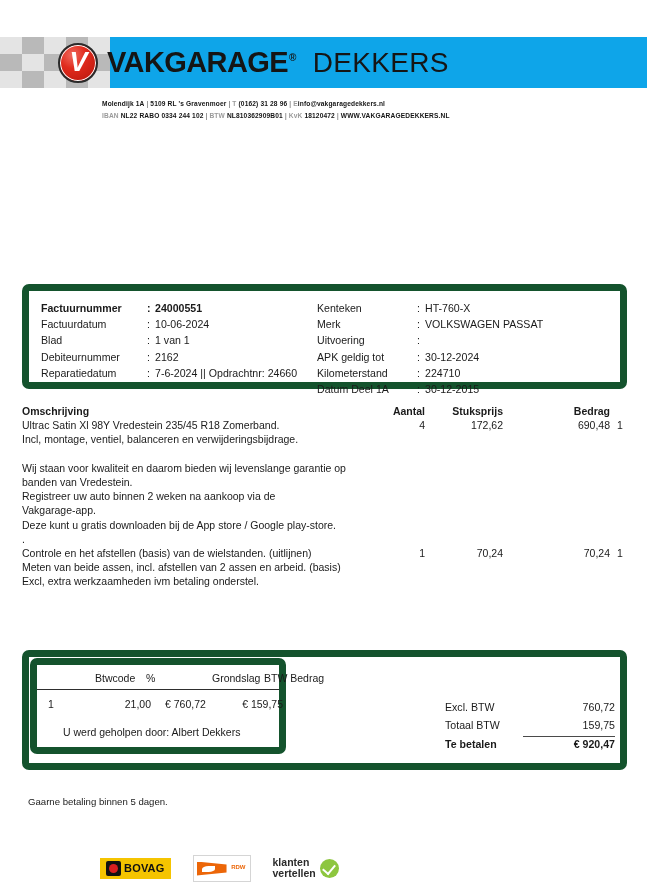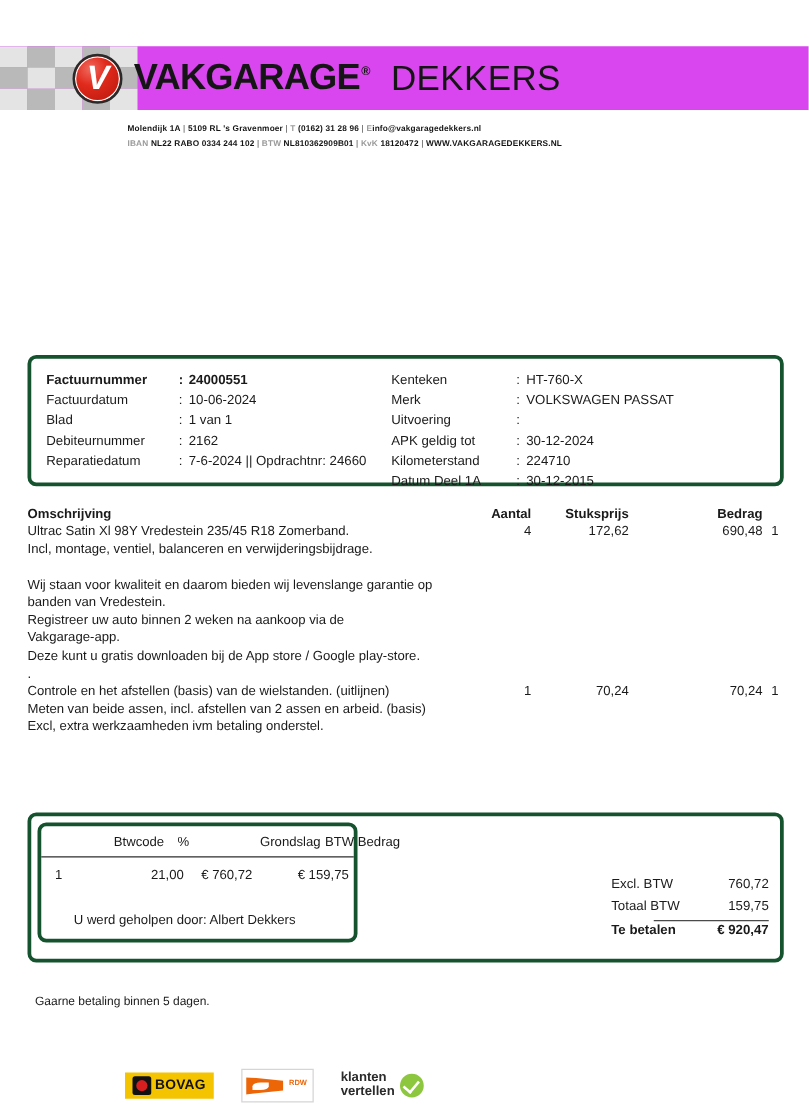--- a/index.html
+++ b/index.html
@@ -14,21 +14,21 @@
     font-family: "Liberation Sans", sans-serif;
     color: #1a1a1a;
     overflow: hidden;
   }
 
   
   .header-band {
     position: absolute;
     left: 0; top: 37px;
     width: 647px; height: 51px;
-    background: #d946ef;
+    background: #0ea5e9;
     overflow: hidden;
   }
   .checker {
     position: absolute;
     left: 0; top: 0;
     width: 105px; height: 51px;
   }
   .checker i {
     position: absolute;
     display: block;
@@ -99,21 +99,21 @@
     color: #141414;
     font-weight: 700;
     white-space: nowrap;
   }
   .contact .lbl { color: #9a9a9a; font-weight: 700; }
   .contact .sep { color: #3f3f3f; font-weight: 400; padding: 0 2px; }
 
   
   .rbox {
     position: absolute;
-    border: 3px solid #14532d;
+    border: 7px solid #14532d;
     border-radius: 7px;
     background: #ffffff;
   }
 
   
   #details-box { left: 22px; top: 284px; width: 605px; height: 105px; }
   .dl {
     position: absolute;
     font-size: 10.6px;
     line-height: 16.2px;
@@ -185,21 +185,21 @@
     left: 445px; top: 699px;
     width: 170px;
   }
   .t-row {
     position: relative;
     height: 17.5px;
     font-size: 10.6px;
     line-height: 17.5px;
     white-space: nowrap;
   }
-  .t-lbl { position: absolute; left: 0; margin-left: 44px; }
+  .t-lbl { position: absolute; left: 0; }
   .t-val { position: absolute; right: 0; text-align: right; }
   .t-row.grand { font-weight: 700; margin-top: 2px; }
   .t-rule {
     position: absolute;
     right: 0; top: 0;
     width: 92px;
     border-top: 1px solid #4a4a4a;
   }
 
   

